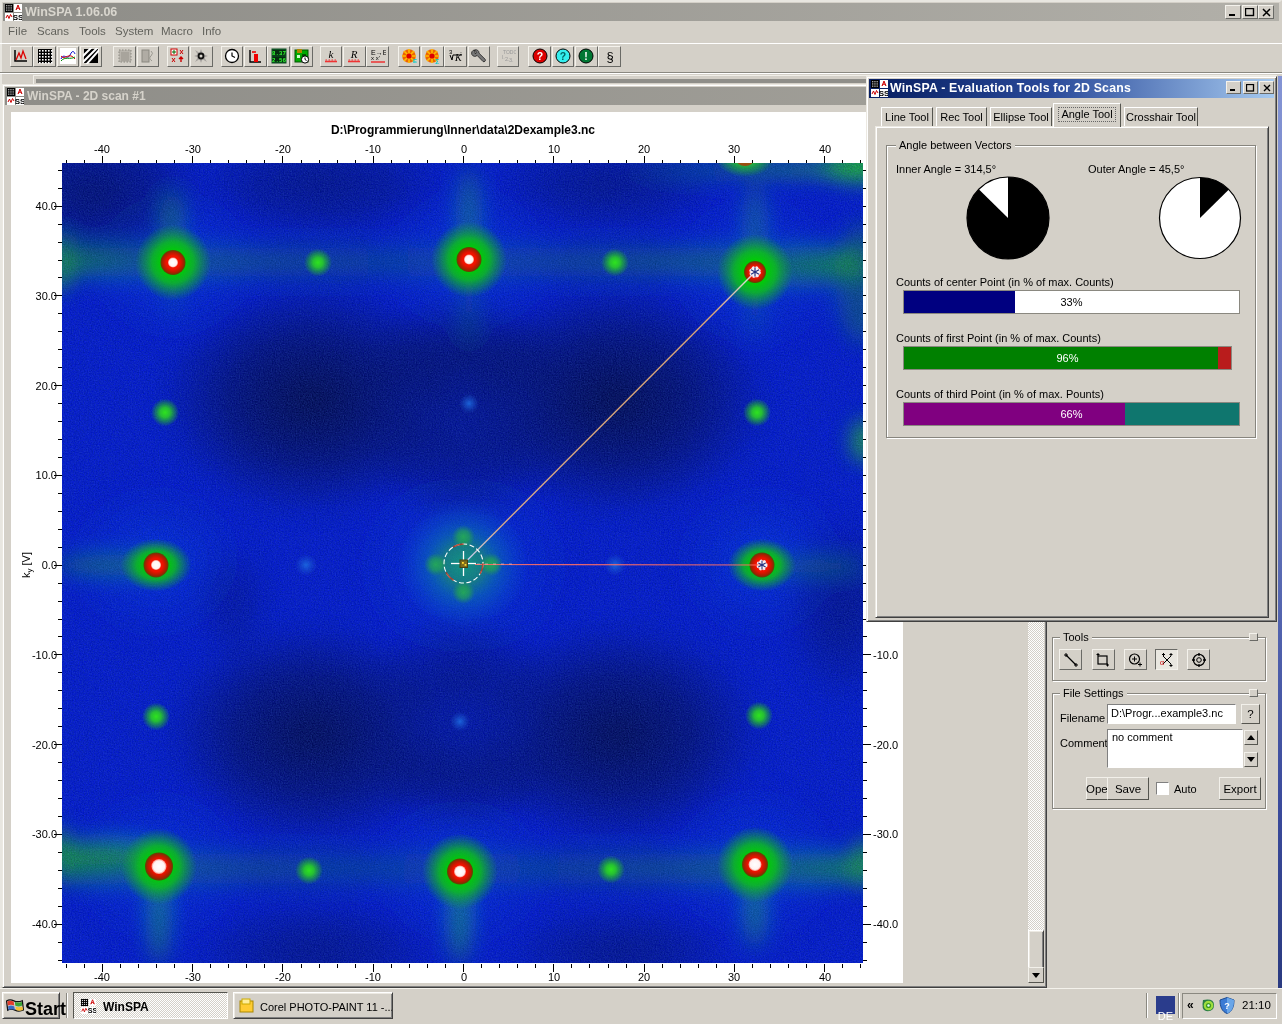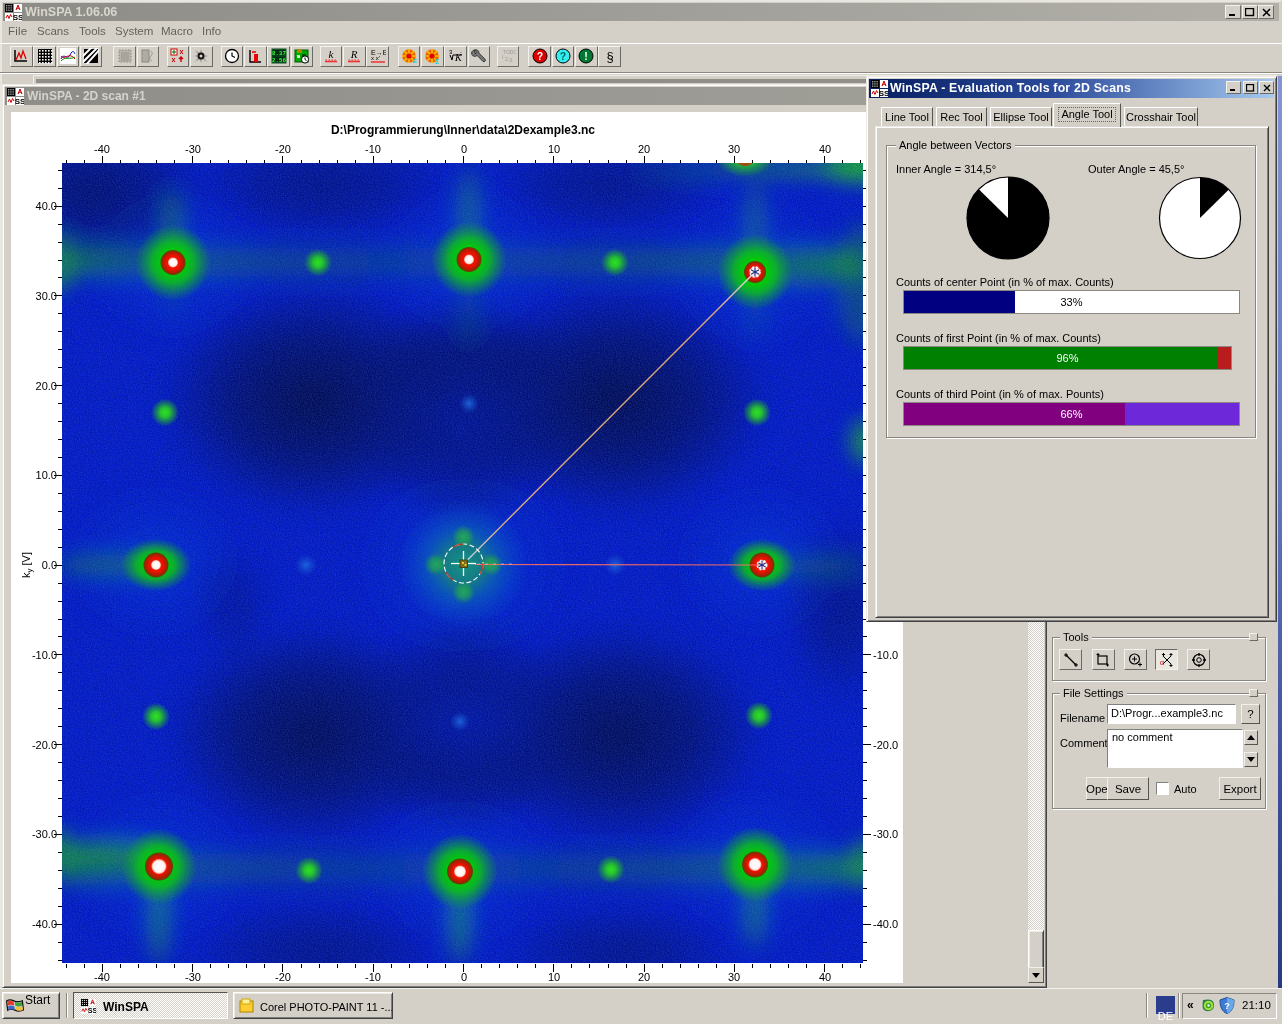--- a/index.html
+++ b/index.html
@@ -863,35 +863,35 @@
 <div class="abs" style="left:903px;top:290px;width:337px;height:24px;background:#fff;border:1px solid #8a8880">
   <div style="position:absolute;left:0;top:0;width:33%;height:100%;background:#000080"></div>
   <div style="position:absolute;width:100%;text-align:center;top:5px;font-size:11px;color:#000">33%</div>
 </div>
 <div class="t11" style="left:896px;top:332px">Counts of first Point (in % of max. Counts)</div>
 <div class="abs" style="left:903px;top:346px;width:329px;height:24px;background:#b91c1c;border:1px solid #8a8880">
   <div style="position:absolute;left:0;top:0;width:96%;height:100%;background:#008000"></div>
   <div style="position:absolute;width:100%;text-align:center;top:5px;font-size:11px;color:#fff">96%</div>
 </div>
 <div class="t11" style="left:896px;top:388px">Counts of third Point (in % of max. Pounts)</div>
-<div class="abs" style="left:903px;top:402px;width:337px;height:24px;background:#6d28d9;border:1px solid #8a8880">
+<div class="abs" style="left:903px;top:402px;width:337px;height:24px;background:#0f766e;border:1px solid #8a8880">
   <div style="position:absolute;left:0;top:0;width:66%;height:100%;background:#800080"></div>
   <div style="position:absolute;width:100%;text-align:center;top:5px;font-size:11px;color:#fff">66%</div>
 </div>
 
 <div class="abs" style="left:0;top:988px;width:1282px;height:36px;background:#d4d0c8;border-top:1px solid #f4f2ec"></div>
 <div class="abs raised" style="left:2px;top:992px;width:58px;height:27px">
   <svg width="18" height="18" viewBox="0 0 16 16" style="position:absolute;left:3px;top:4px">
     <path d="M0.5 3.5 C2.5 2.2 4.5 2.2 7 3.4 C9.5 4.6 11.5 4.6 14.5 3.3 L15.5 11.6 C12.5 12.9 10.5 12.9 8 11.7 C5.5 10.5 3.5 10.5 1.5 11.8 Z" fill="none" stroke="#111" stroke-width="1.1"></path>
     <path d="M1.2 4 C3 3 4.5 3 6.8 4 L7.3 7.6 C5 6.6 3.5 6.6 1.7 7.6 Z" fill="#e43c2c"></path>
     <path d="M7.8 4.2 C10 5.2 11.5 5.2 14 4.2 L14.5 7.6 C12 8.6 10.5 8.6 8.3 7.7 Z" fill="#3aa435"></path>
     <path d="M1.8 8.4 C3.6 7.4 5.1 7.4 7.4 8.4 L7.9 11.6 C5.6 10.6 4.1 10.7 2.3 11.7 Z" fill="#3a6ac4"></path>
     <path d="M8.4 8.5 C10.6 9.4 12.1 9.4 14.6 8.5 L15.1 11.5 C12.6 12.5 11.1 12.4 8.9 11.5 Z" fill="#f4c036"></path>
   </svg>
-  <span style="position:absolute;left:22px;top:0;font-weight:normal;font-size:12px">Start</span>
+  <span style="position:absolute;left:22px;top:6px;font-weight:bold;font-size:18px">Start</span>
 </div>
 <div class="abs" style="left:66px;top:993px;width:2px;height:25px;border-left:1px solid #8a8880;border-right:1px solid #fff"></div>
 <div class="abs" style="left:73px;top:992px;width:155px;height:27px;background-color:#d4d0c8;background-image:linear-gradient(45deg,#ffffff 25%,transparent 25%,transparent 75%,#ffffff 75%),linear-gradient(45deg,#ffffff 25%,transparent 25%,transparent 75%,#ffffff 75%);background-size:2px 2px;background-position:0 0,1px 1px;border-top:1px solid #55554f;border-left:1px solid #55554f;border-right:1px solid #fff;border-bottom:1px solid #fff">
   <svg width="17" height="17" viewBox="0 0 17 17" style="position:absolute;left:6px;top:5px;transform:scale(0.9)">
 <rect x="0" y="0" width="8" height="8" fill="#000"></rect>
       <g fill="#fff">
         <rect x="1.2" y="1.2" width="1.1" height="1.1"></rect>
         <rect x="1.2" y="3.4000000000000004" width="1.1" height="1.1"></rect>
         <rect x="1.2" y="5.6000000000000005" width="1.1" height="1.1"></rect>
         <rect x="3.4000000000000004" y="1.2" width="1.1" height="1.1"></rect>

